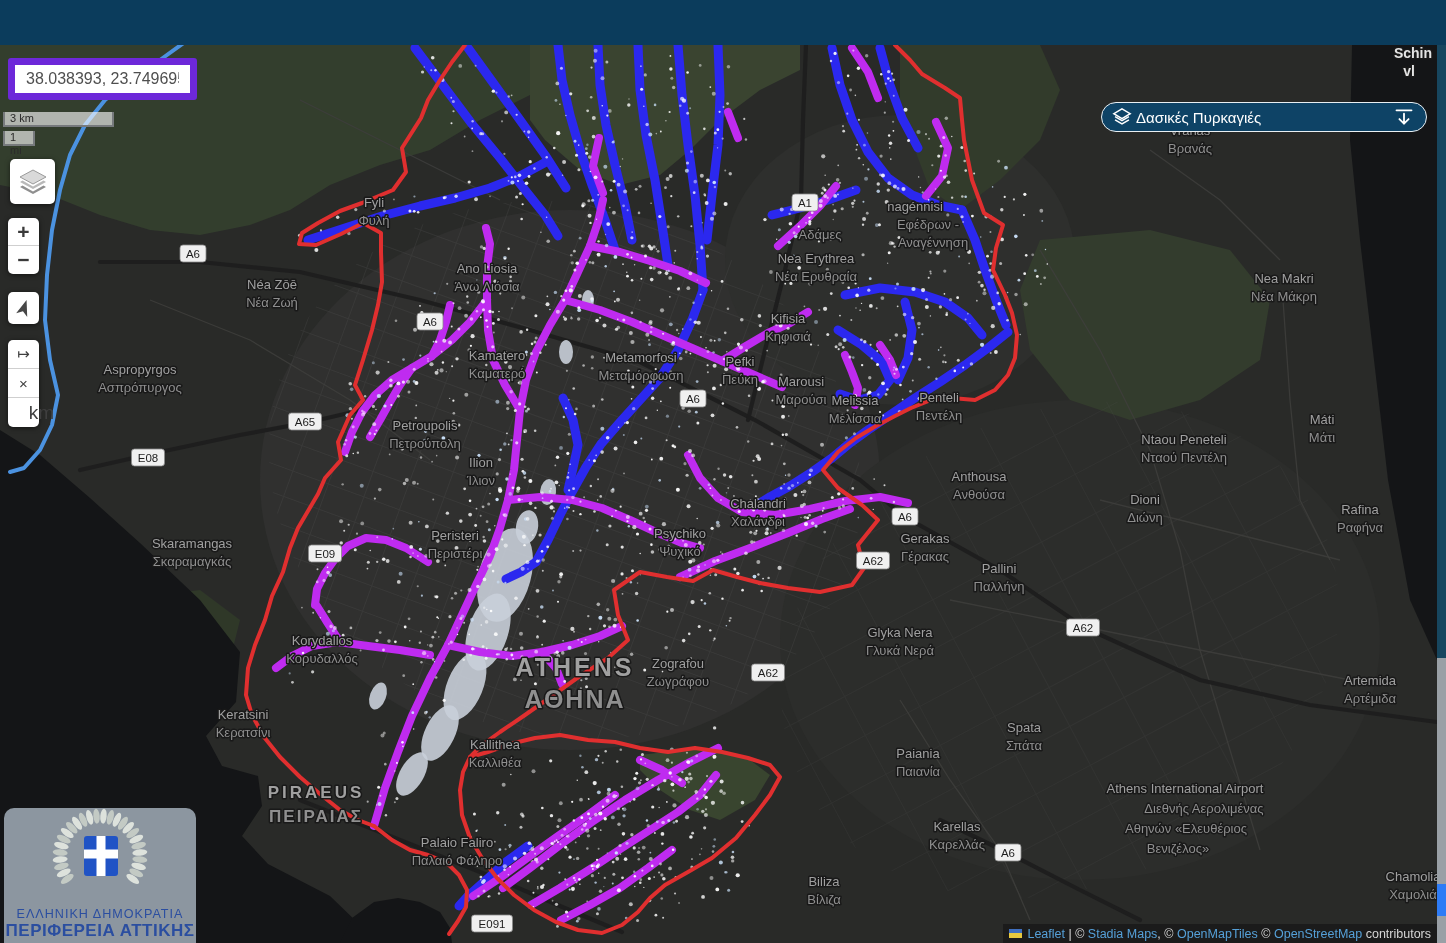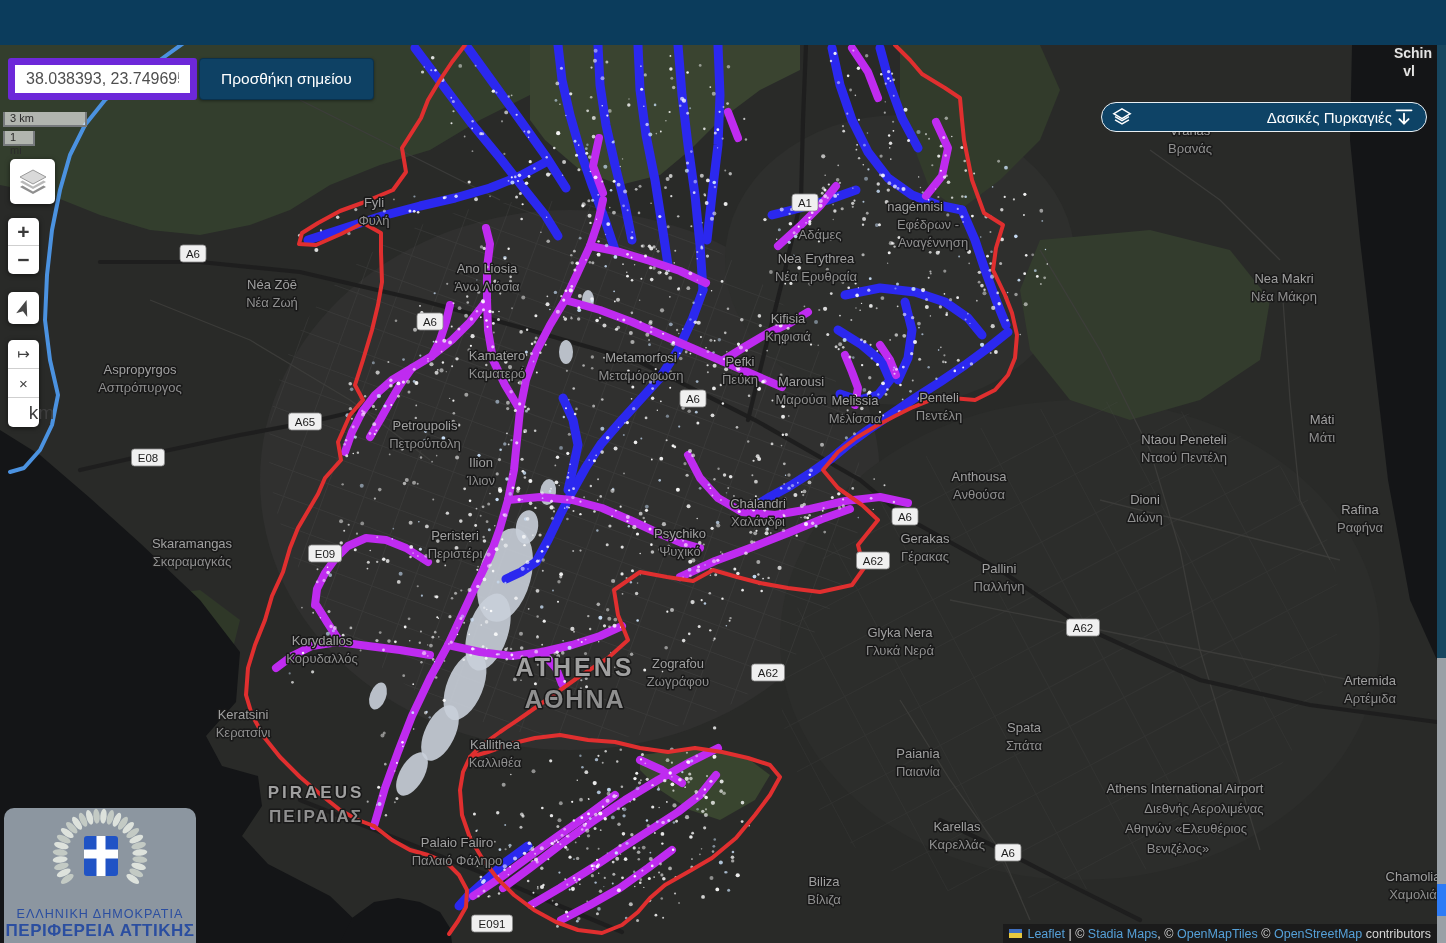--- a/index.html
+++ b/index.html
@@ -21,21 +21,21 @@
   #coord-row { position:absolute; left:8px; top:58px; z-index:60; display:flex; }
   #coord-input { width:189px; height:42px; background:#fff; border:7px solid #6d28d9; border-radius:3px;
                  font-size:16px; color:#4f4f4f; padding:0 11px; font-family:"Liberation Sans",sans-serif; }
   #add-point-btn { margin-left:2px; height:42px; padding:0 21px; background:#0e4164; color:#fff; border:1px solid #0a314d;
                    border-radius:4px; font-size:15.5px; cursor:pointer; font-family:"Liberation Sans",sans-serif;
                    box-shadow:0 1px 3px rgba(0,0,0,.4); }
 
   
   #scale { position:absolute; left:3px; top:112px; z-index:60; font-size:11px; color:#2b2b2b; }
   .scale-line { background:rgba(255,255,255,.62); border:2px solid #777a7d; border-top:none; padding:0 5px; height:15px; line-height:13px; }
-  #scale-km { width:84px; }
+  #scale-km { width:111px; }
   #scale-mi { width:32px; margin-top:4px; border-top:2px solid #777a7d; border-top:none; }
 
   
   .ctl { position:absolute; z-index:60; background:#fff; border-radius:5px; box-shadow:0 1px 5px rgba(0,0,0,.55); }
   #layers-ctl { left:10px; top:159px; width:45px; height:45px; display:flex; align-items:center; justify-content:center; cursor:pointer; }
   #zoom-ctl { left:8px; top:218px; width:31px; }
   .zoom-btn { width:31px; height:28px; display:flex; align-items:center; justify-content:center;
               font-size:21px; font-weight:bold; color:#3a3a3a; cursor:pointer; }
   #zoom-in { border-bottom:1px solid #cfcfcf; border-radius:5px 5px 0 0; }
   #zoom-out { border-radius:0 0 5px 5px; }
@@ -43,21 +43,21 @@
   #tools-ctl { left:8px; top:340px; width:31px; }
   .tool-cell { width:31px; height:29px; display:flex; align-items:center; justify-content:center;
                color:#3f3f3f; cursor:pointer; border-bottom:1px solid #cfcfcf; font-size:15px; }
   .tool-cell:last-child { border-bottom:none; }
   #tool-unit { font-size:19px;margin-left:18px; }
 
   
   .layer-pill { position:absolute; left:1101px; width:326px; height:30px; z-index:60;
                 background:#0e4366; border:1.6px solid #e9eff3; border-radius:15px;
                 display:flex; align-items:center; padding:0 10px; color:#fff; cursor:pointer; }
-  #pill-1 { top:62px; } #pill-2 { top:102px;text-align:right; }
+  #pill-1 { top:62px; } #pill-2 { top:102px; }
   .layer-pill .pill-label { font-size:15px; margin-left:4px; flex:1; white-space:nowrap; }
   .pill-icons { display:flex; align-items:center; }
 
   
   #logo-panel { position:absolute; left:4px; top:808px; width:192px; height:135px; z-index:55;
                 background:#8c96a0; border-radius:10px 10px 0 0; }
 
   
   #attribution { position:absolute; right:9px; bottom:0; height:19px; z-index:60;
                  background:rgba(24,24,24,.82); color:#d6d6d6; font-size:12.5px;
@@ -2192,21 +2192,20 @@
 
   <div id="topbar"></div>
   <div id="hamburger">
     <span></span>
       <span></span>
       <span></span>
   </div>
 
   <div id="coord-row">
     <input id="coord-input" type="text" value="38.038393, 23.749695" style="">
-    <button id="add-point-btn">Προσθήκη σημείου</button>
   </div>
 
   <div id="scale">
     <div id="scale-km" class="scale-line">3 km</div>
     <div id="scale-mi" class="scale-line">1 mi</div>
   </div>
 
   <div id="layers-ctl" class="ctl">
     <svg width="30" height="28" viewBox="0 0 30 28">
       <path d="M15 2 L28 9 L15 16 L2 9 Z" fill="#d9d9d9" stroke="#9a9a9a" stroke-width="1"></path>

